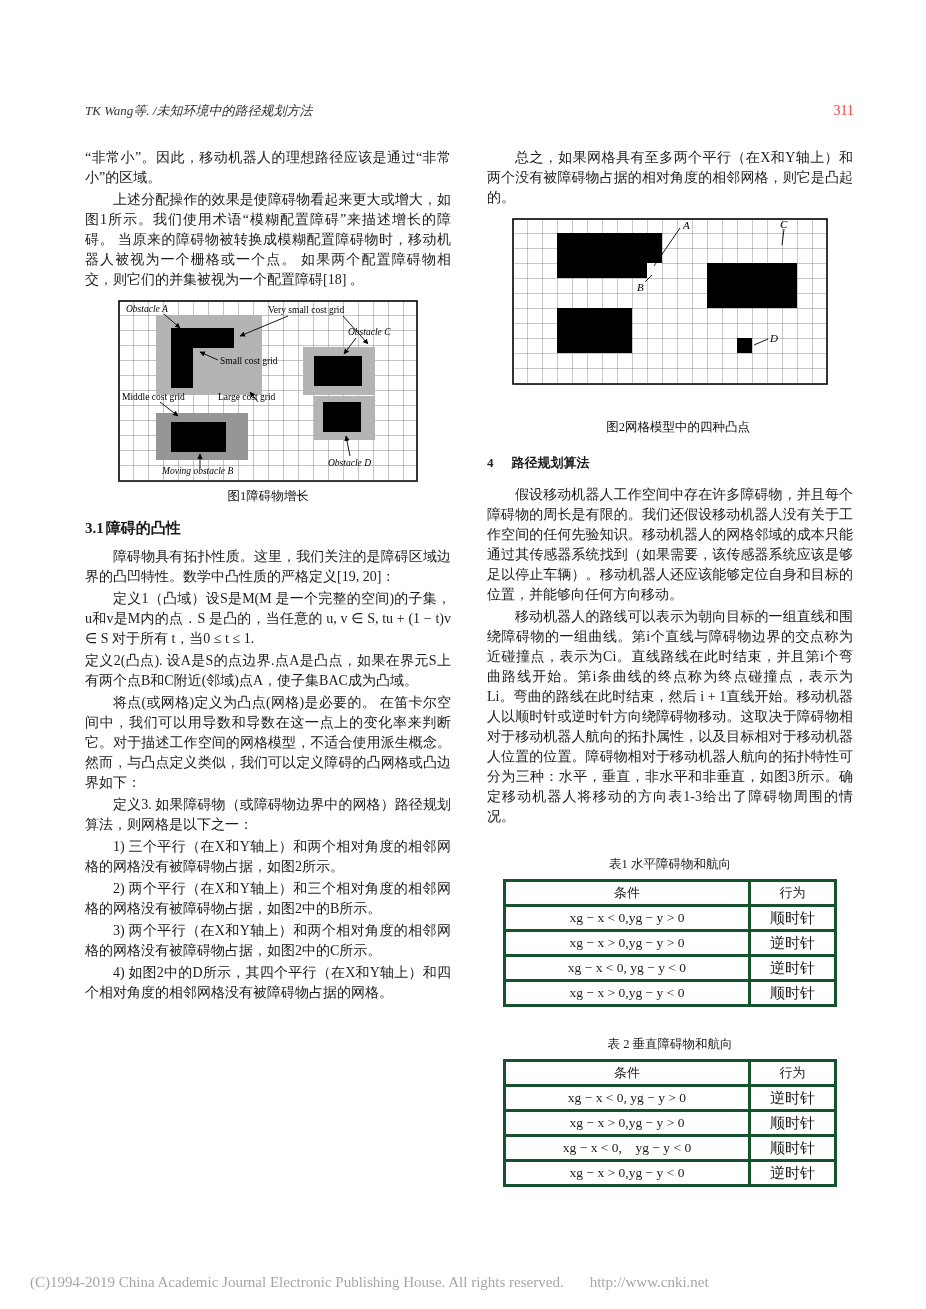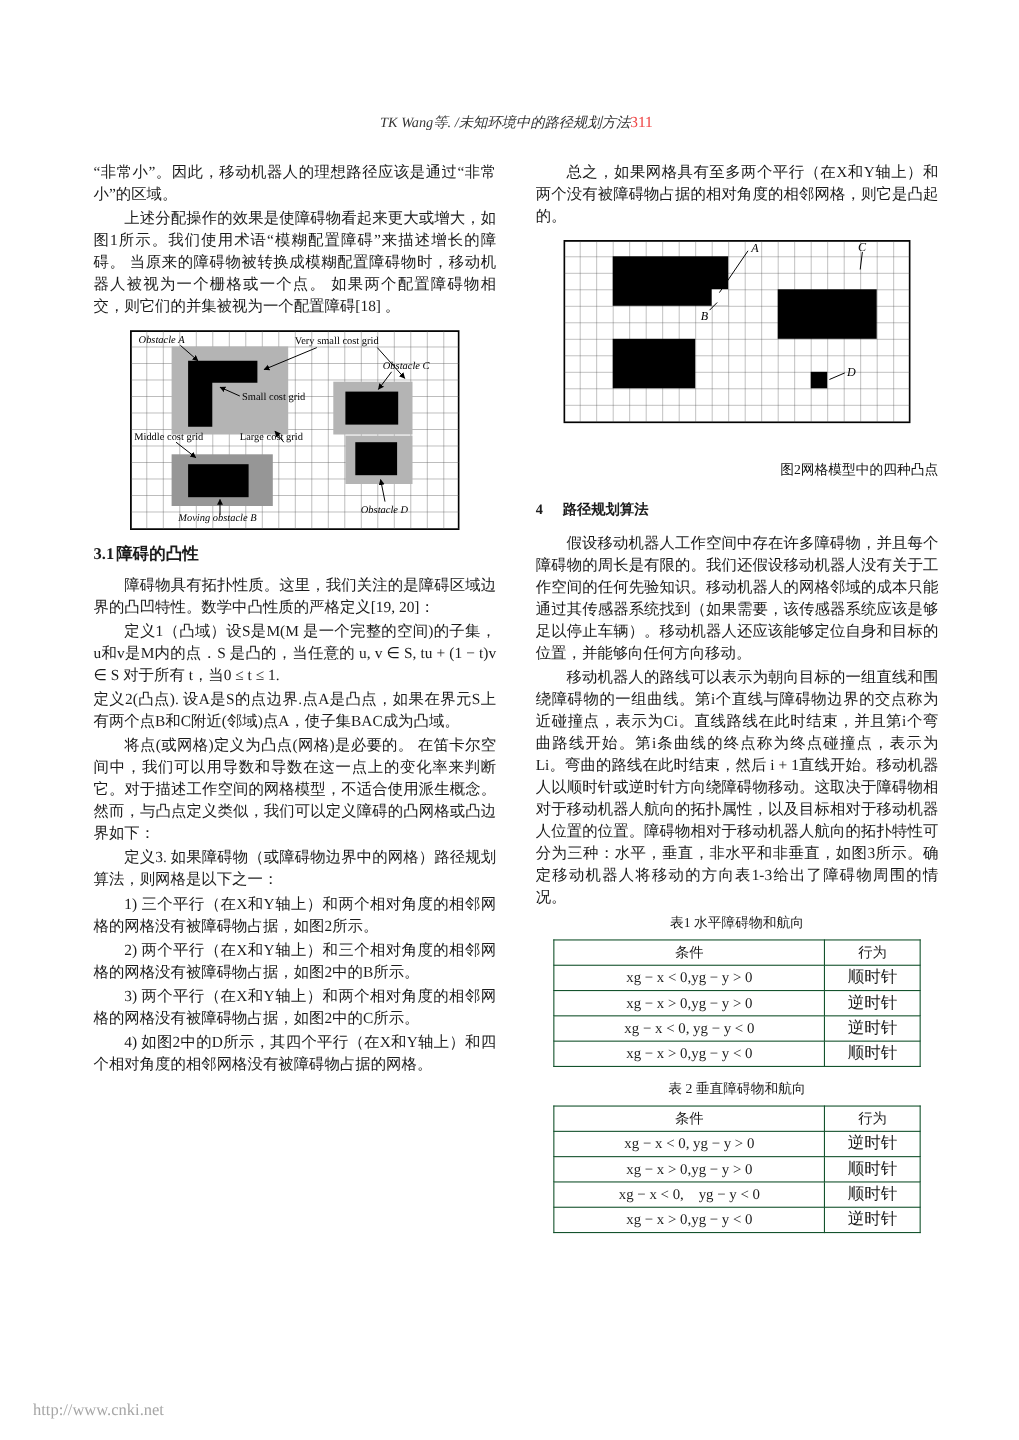--- a/index.html
+++ b/index.html
@@ -4,51 +4,51 @@
 <style>
   * { margin:0; padding:0; box-sizing:border-box; }
   html,body { background:#ffffff; }
   body {
     width:926px; height:1309px; position:relative; overflow:hidden;
     font-family:"Liberation Serif", serif; color:#1b1b1b;
   }
   .page { padding:102px 72px 0 85px; }
 
   
-  .pg-header { display:flex; justify-content:center; align-items:baseline; margin-bottom:28px; }
+  .pg-header { display:flex; justify-content:space-between; align-items:baseline; margin-bottom:28px; }
   .running-title { font-size:13px; font-style:italic; color:#333; }
   .page-number { font-size:14px; color:#ef4444; }
 
   
   .columns { display:flex; gap:36px; }
   .col { width:366px; font-size:14px; line-height:20px; text-align:justify; }
 
   p.para { margin-bottom:2px; }
   p.indent { text-indent:2em; }
   .deflead { font-weight:normal; }
 
   h3.sec { font-size:15px; font-weight:bold; margin:12px 0 9px 0; }
   h3.sec .sec-num { margin-right:2px; }
   h2.sec4 { font-size:13px; font-weight:bold; margin:16px 0 12px 0; }
   h2.sec4 .sec-num { margin-right:18px; }
 
   
   .figure { margin:10px auto 12px auto; text-align:center; }
   .figure svg { display:block; margin:0 auto; }
   .fig-caption { font-size:12.5px; margin-top:4px; color:#111; }
-  .fig-caption.left { text-align:right; padding-left:16px;margin-top:32px; }
+  .fig-caption.left { text-align:center; padding-left:16px;margin-top:32px; }
   .figlab { font-size:9.5px; font-family:"Liberation Serif", serif; fill:#000; }
   .figlab.it { font-style:italic; }
   .figlab2 { font-size:11px; font-style:italic; font-family:"Liberation Serif", serif; fill:#000; }
 
   
-  .tbl-block { width:334px; margin:2px auto 10px auto; }
+  .tbl-block { width:334px; margin:27px auto 10px auto; }
   .tbl-title { text-align:center; font-size:12.5px; margin-bottom:5px; }
   table.data { border-collapse:collapse; width:100%; }
-  table.data th, table.data td { border:1px solid #14532d; text-align:center; padding:1px 4px; height:20px; }
+  table.data th, table.data td { border:3px solid #14532d; text-align:center; padding:1px 4px; height:20px; }
   table.data th { font-weight:normal; font-size:13px; }
   td.cond { width:74%; font-size:13.5px; }
   td.act, th.act { width:26%; font-size:15px; }
   th.cond { font-size:13px; }
 
   
   .pg-footer {
     position:absolute; left:30px; right:30px; bottom:18px;
     display:flex; gap:26px; align-items:baseline;
     font-size:15px; color:#a6a6a6;
@@ -107,20 +107,21 @@
 
           <text x="8" y="12" class="figlab it">Obstacle A</text>
           <text x="150" y="13" class="figlab">Very small cost grid</text>
           <text x="230" y="35" class="figlab it">Obstacle C</text>
           <text x="102" y="64" class="figlab">Small cost grid</text>
           <text x="4" y="100" class="figlab">Middle cost grid</text>
           <text x="100" y="100" class="figlab">Large cost grid</text>
           <text x="44" y="174" class="figlab it">Moving obstacle B</text>
           <text x="210" y="166" class="figlab it">Obstacle D</text>
         </svg>
+        <div class="fig-caption">图1障碍物增长</div>
       </div>
 
       <h3 class="sec">
         <span class="sec-num">3.1</span><span>障碍的凸性</span>
       </h3>
 
       <p class="para indent">障碍物具有拓扑性质。这里，我们关注的是障碍区域边界的凸凹特性。数学中凸性质的严格定义[19, 20]：</p>
 
       <p class="para indent">
         <span class="deflead">定义1（凸域）</span><span>设S是M(M 是一个完整的空间)的子集，u和v是M内的点．S 是凸的，当任意的 u, v ∈ S, tu + (1 − t)v ∈ S 对于所有 t，当0 ≤ t ≤ 1.</span>
@@ -238,14 +239,15 @@
           </tr>
         </tbody>
           </table>
       </div>
     </div>
 
   </div>
 </div>
 
 <div class="pg-footer">
+  <span>(C)1994-2019 China Academic Journal Electronic Publishing House. All rights reserved.</span>
   <span>http://www.cnki.net</span>
 </div>
 
 </body></html>

